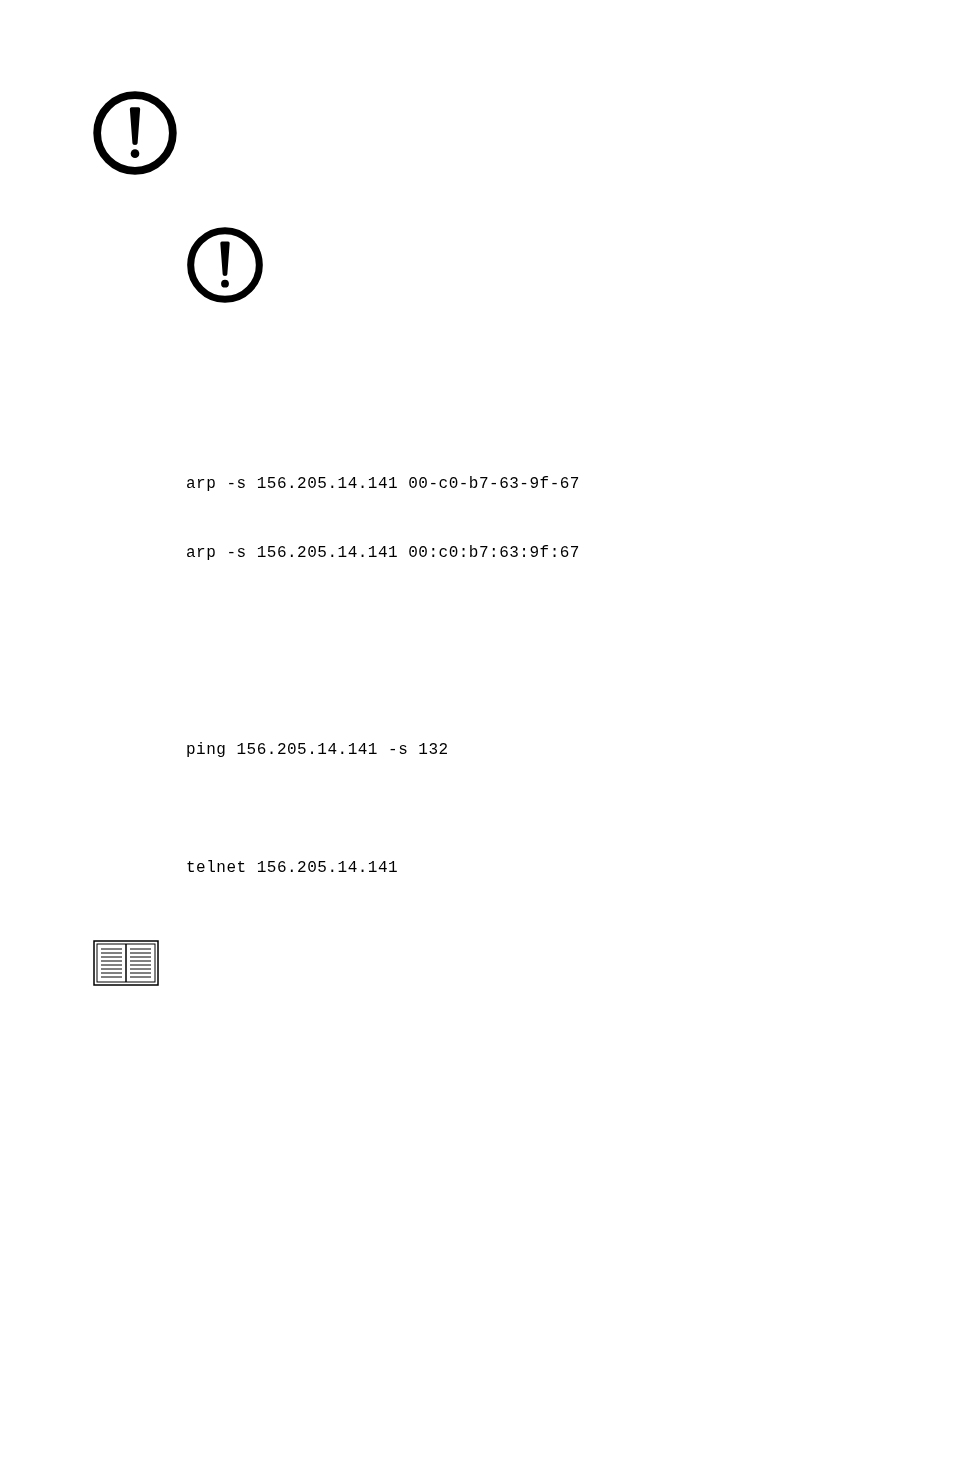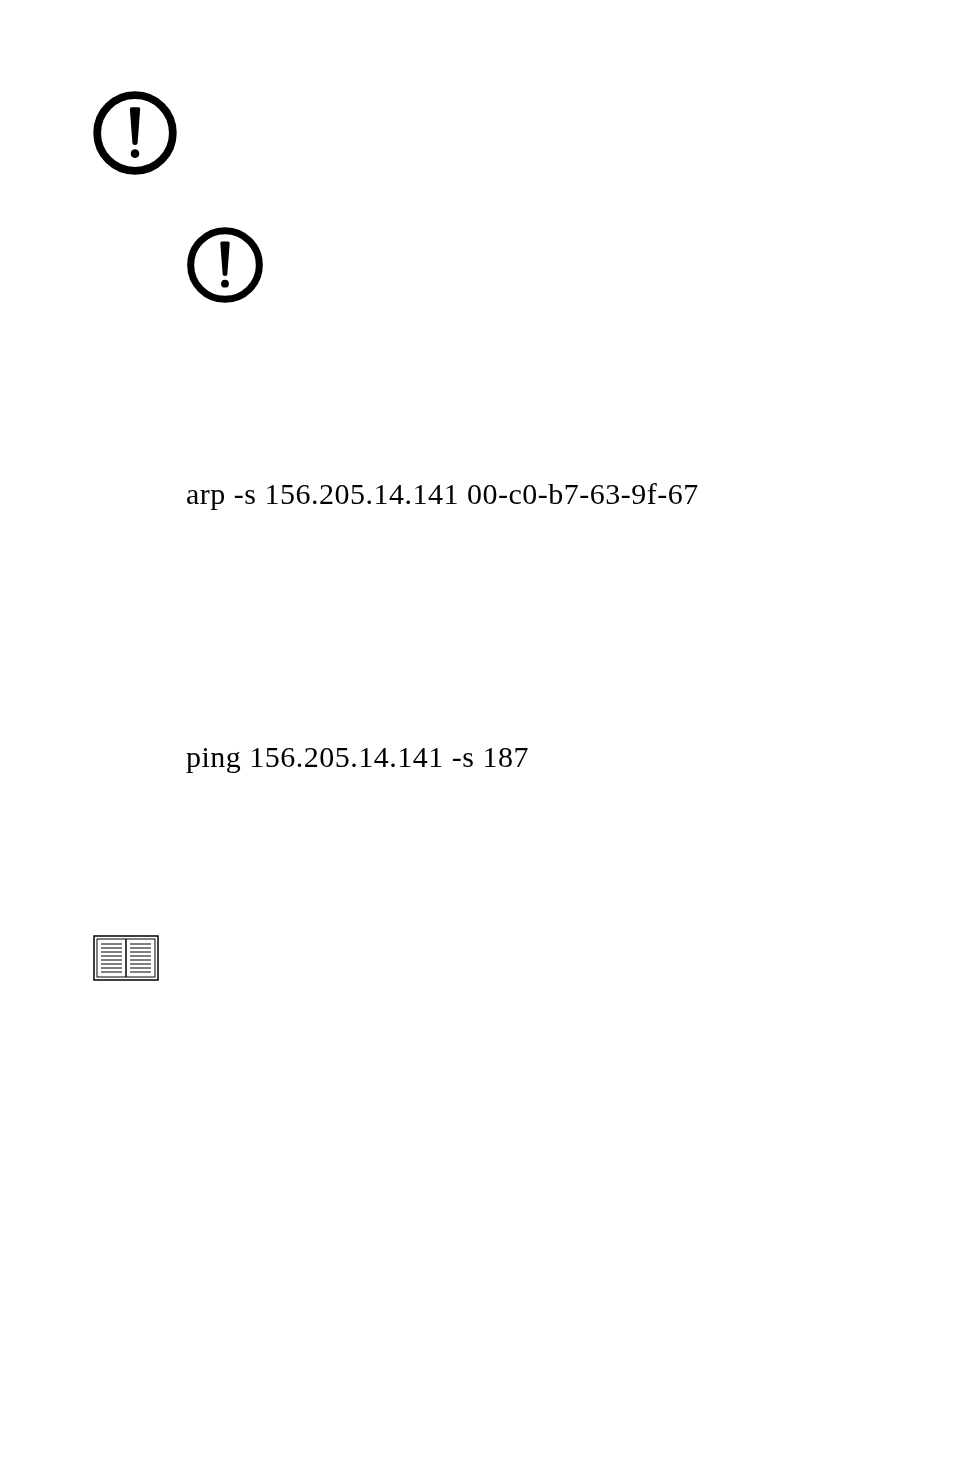--- a/index.html
+++ b/index.html
@@ -31,22 +31,22 @@
       margin-left: 88px;
       margin-bottom: 62px;
     }
     .alert-icon-svg {
       display: block;
     }
     .code-section {
       margin-left: 88px;
     }
     .code-line {
-      font-family: Liberation Serif, serif;
-      font-size: 30px;
+      font-family: Liberation Mono, monospace;
+      font-size: 16px;
       letter-spacing: 0.5px;
       line-height: 1.3;
       white-space: pre;
     }
     .gap-medium {
       height: 48px;
     }
     .gap-large {
       height: 128px;
     }
@@ -85,28 +85,30 @@
       <path d="M 44 22 Q 44 20 46 20 L 54 20 Q 56 20 56 22 L 53 62 Q 53 64 50 64 Q 47 64 47 62 Z" fill="#000000"></path>
       <circle cx="50" cy="74" r="5" fill="#000000"></circle>
     </svg>
   </div>
 
   <div class="gap-xxlarge"></div>
 
   <div class="code-section">
     <div class="code-line">arp -s 156.205.14.141 00-c0-b7-63-9f-67</div>
     <div class="gap-medium"></div>
+    <div class="code-line">arp -s 156.205.14.141 00:c0:b7:63:9f:67</div>
 
     <div class="gap-large"></div>
 
     <div class="gap-medium"></div>
-    <div class="code-line">ping 156.205.14.141 -s 187</div>
+    <div class="code-line">ping 156.205.14.141 -s 132</div>
 
     <div class="gap-xlarge"></div>
 
+    <div class="code-line">telnet 156.205.14.141</div>
   </div>
 
   <div class="book-icon-container">
     <svg class="book-icon" viewBox="0 0 68 52">
       <rect x="2" y="4" width="64" height="44" fill="none" stroke="#000000" stroke-width="1.5"></rect>
       <rect x="5" y="7" width="58" height="38" fill="none" stroke="#000000" stroke-width="1"></rect>
       <line x1="34" y1="7" x2="34" y2="45" stroke="#000000" stroke-width="1.5"></line>
       <line x1="9" y1="12" x2="30" y2="12" stroke="#000000" stroke-width="1"></line>
       <line x1="9" y1="16" x2="30" y2="16" stroke="#000000" stroke-width="1"></line>
       <line x1="9" y1="20" x2="30" y2="20" stroke="#000000" stroke-width="1"></line>

